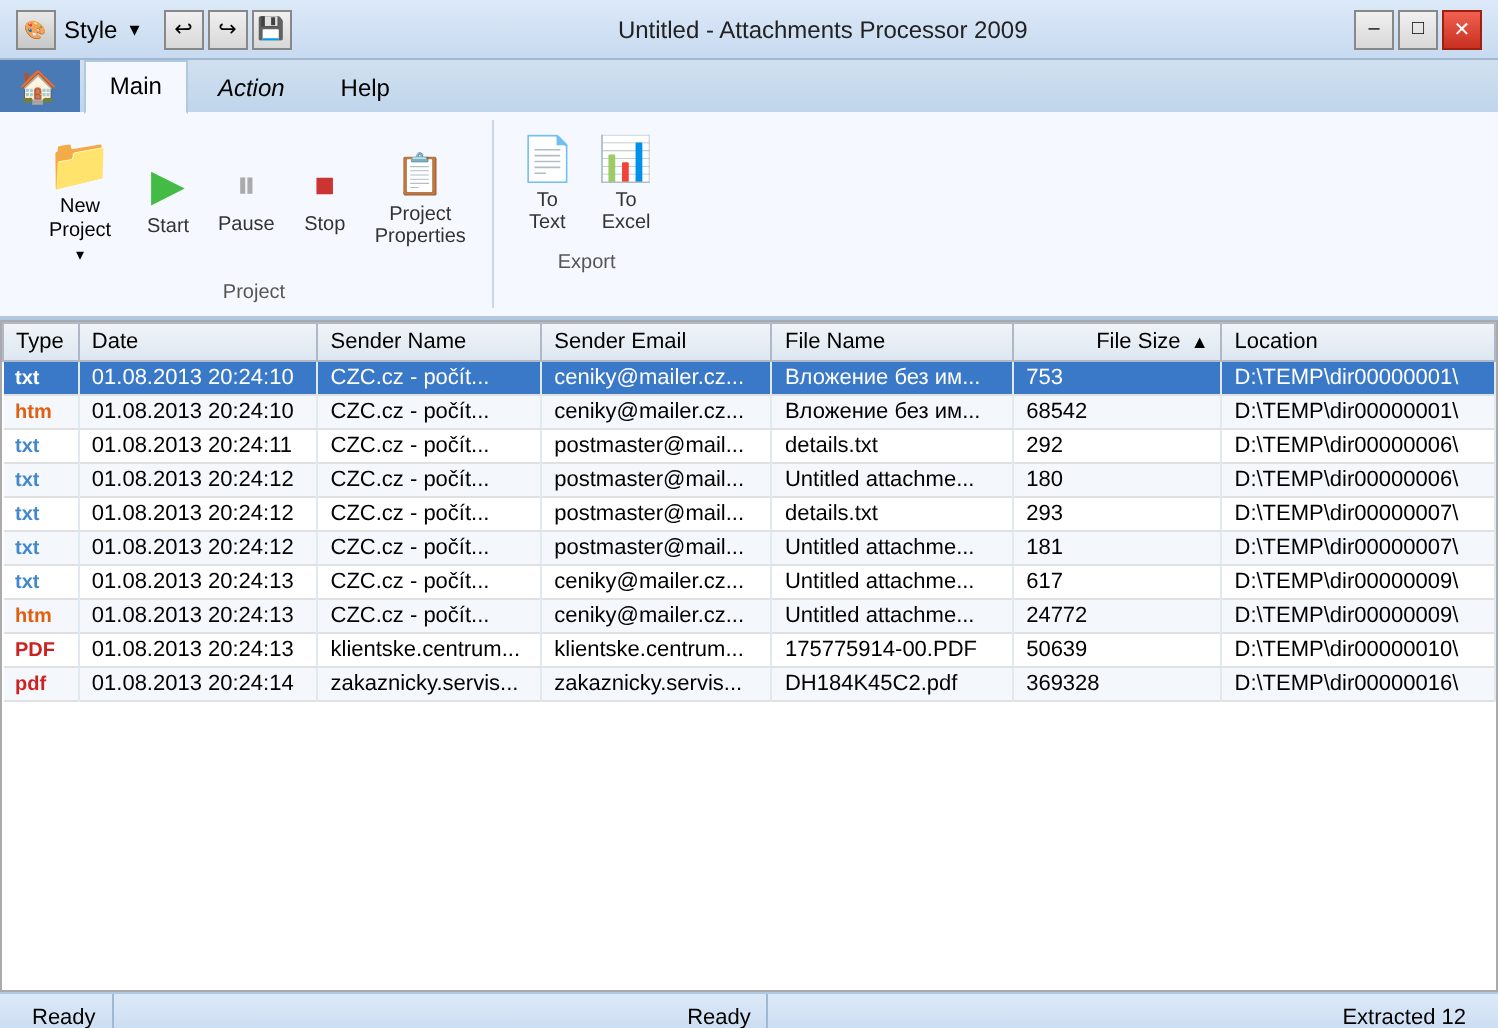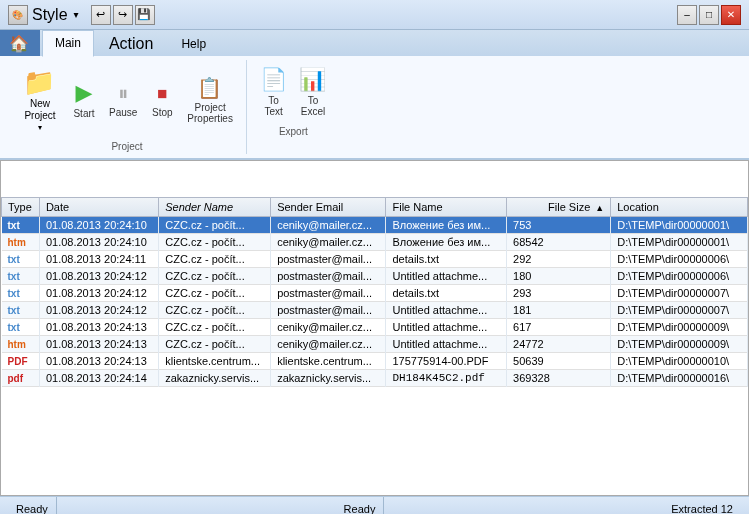--- a/index.html
+++ b/index.html
@@ -79,21 +79,20 @@
       flex: 1;
       overflow: auto;
       border: 1px solid #aaaaaa;
       margin: 0;
       background: white;
     }
     table {
       width: 100%;
       border-collapse: collapse;
       font-size: 11px;
-      margin-top: 36px;
     }
     thead tr {
       background: linear-gradient(to bottom, #f0f4f8, #dde6f0);
     }
     thead th {
       border: 1px solid #b0b8c8;
       padding: 3px 6px;
       text-align: left;
       font-weight: normal;
       white-space: nowrap;
@@ -132,43 +131,44 @@
     .status-item:last-child { border-right: none; margin-left: auto; }
   </style>
 </head>
 <body>
 
 <div class="title-bar">
   <div class="title-bar-left">
     <div class="tb-btn style">
       <span>🎨</span>
     </div>
-    <span style="font-size:16px">Style</span>
+    <span style="font-size:12px">Style</span>
     <span style="font-size:10px; margin-left:2px;">▾</span>
 
     <div style="display:flex; gap:2px; margin-left:8px;">
       <div class="tb-btn" style="font-size:11px;">↩</div>
       <div class="tb-btn" style="font-size:11px;">↪</div>
       <div class="tb-btn" style="font-size:11px;">💾</div>
     </div>
   </div>
+  <div class="title-bar-title">Untitled - Attachments Processor 2009</div>
   <div class="title-bar-controls">
     <div class="tb-btn">–</div>
     <div class="tb-btn">□</div>
     <div class="tb-btn close">✕</div>
   </div>
 </div>
 
 <div class="ribbon">
   <div style="display:flex; align-items:stretch; background: linear-gradient(to bottom, #d0e0f0, #c0d5eb); height:26px;">
     <div class="ribbon-tab" style="background:#4a7ab5; color:white; font-weight:bold; font-size:11px; padding:3px 8px; display:flex; align-items:center;">
       <span style="font-size:16px; margin-right:2px;">🏠</span>
     </div>
     <div class="ribbon-tab active" style="font-size:12px; display:flex; align-items:center;">Main</div>
-    <div class="ribbon-tab" style="font-size:16px; display:flex; align-items:center;">Action</div>
+    <div class="ribbon-tab" style="font-size:12px; display:flex; align-items:center;font-style:italic;">Action</div>
     <div class="ribbon-tab" style="font-size:12px; display:flex; align-items:center;">Help</div>
   </div>
 
   <div class="ribbon-content">
 
     <div class="ribbon-group">
       <div class="ribbon-group-items">
 
         <div class="new-project-btn">
           <div style="font-size:26px; color:#e8b820;">📁</div>
@@ -217,21 +217,21 @@
 
   </div>
 </div>
 
 <div class="table-container" style="height: calc(514px - 30px - 26px - 98px - 24px); overflow-y: auto;">
   <table>
     <thead>
       <tr>
         <th style="width:40px;">Type</th>
         <th style="width:130px;">Date</th>
-        <th style="width:120px;font-style:italic;">Sender Name</th>
+        <th style="width:120px;">Sender Name</th>
         <th style="width:130px;">Sender Email</th>
         <th style="width:140px;">File Name</th>
         <th class="sorted" style="width:70px;padding-left:41px;">File Size <span class="sort-arrow">▲</span></th>
         <th style="width:160px;">Location</th>
       </tr>
     </thead>
     <tbody id="table-body">
     <tr class="selected">
       <td style=" font-weight:bold; font-size:10px;">txt</td>
       <td>01.08.2013 20:24:10</td>
@@ -311,21 +311,21 @@
       <td style="max-width:130px; overflow:hidden; text-overflow:ellipsis;">klientske.centrum...</td>
       <td style="max-width:140px; overflow:hidden; text-overflow:ellipsis;">175775914-00.PDF</td>
       <td>50639</td>
       <td style="max-width:160px; overflow:hidden; text-overflow:ellipsis;">D:\TEMP\dir00000010\</td>
     </tr>
         <tr>
       <td style="color:#cc2222; font-weight:bold; font-size:10px;">pdf</td>
       <td>01.08.2013 20:24:14</td>
       <td style="max-width:120px; overflow:hidden; text-overflow:ellipsis;">zakaznicky.servis...</td>
       <td style="max-width:130px; overflow:hidden; text-overflow:ellipsis;">zakaznicky.servis...</td>
-      <td style="max-width:140px; overflow:hidden; text-overflow:ellipsis;font-family:Liberation Mono, monospace;">DH184K45C2.pdf</td>
+      <td style="max-width:140px; overflow:hidden; text-overflow:ellipsis;">DH184K45C2.pdf</td>
       <td>369328</td>
       <td style="max-width:160px; overflow:hidden; text-overflow:ellipsis;">D:\TEMP\dir00000016\</td>
     </tr>
       </tbody>
   </table>
 </div>
 
 <div class="status-bar">
   <div class="status-item">Ready</div>
   <div class="status-item" style="margin-left: auto;">Ready</div>

